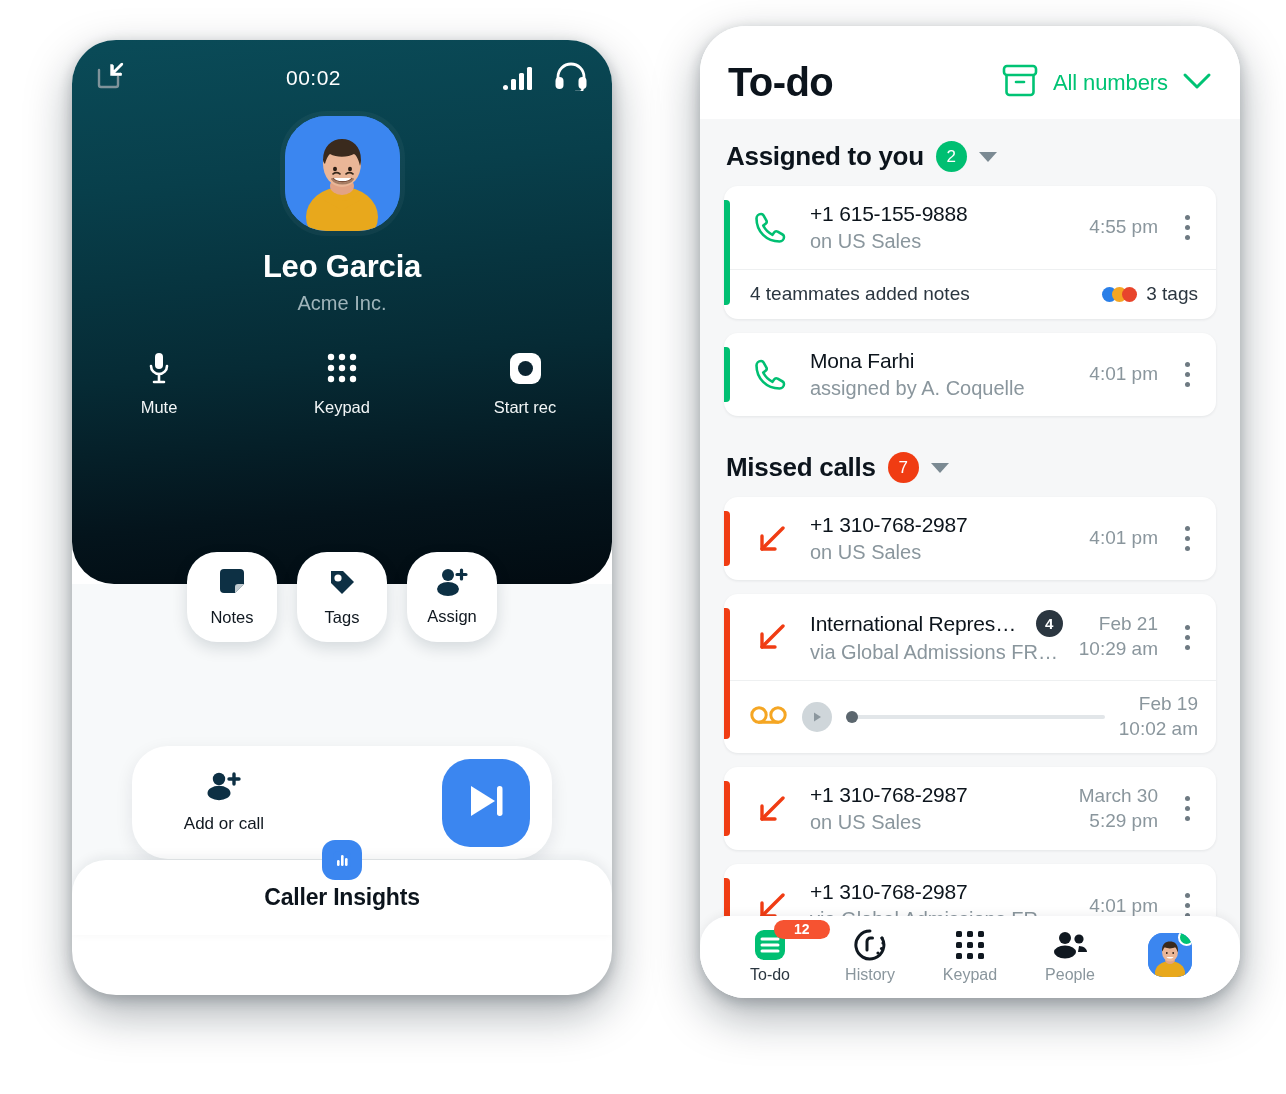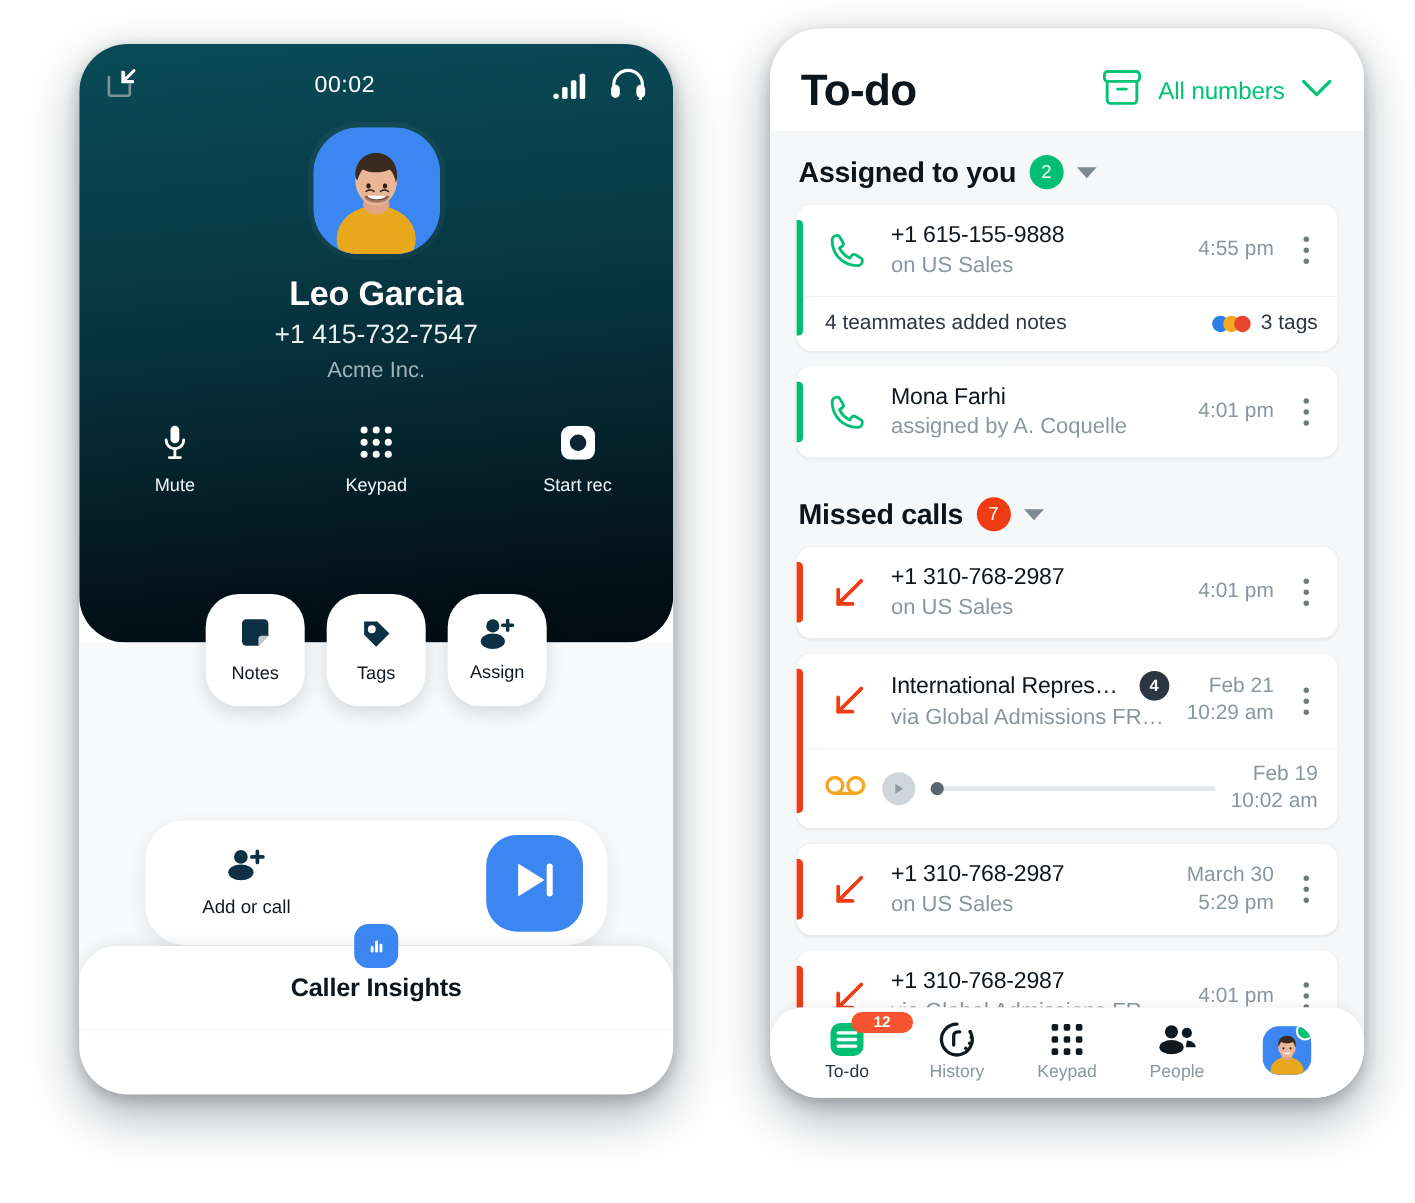--- a/index.html
+++ b/index.html
@@ -74,21 +74,21 @@
   }
   .pd-act{ width:98px; text-align:center; color:#fff; }
   .pd-act .lbl{ font-size:16.5px; margin-top:13px; display:block; color:#f2f6f7; }
   .pd-act .ic{ height:34px; display:flex; align-items:center; justify-content:center; }
 
   
   .chips{
     position:absolute; left:0; right:0; bottom:-58px; display:flex; justify-content:center; gap:20px; z-index:5;
   }
   .chip{
-    width:90px; height:102px; background:#fff; border-radius:30px;
+    width:90px; height:90px; background:#fff; border-radius:30px;
     display:flex; flex-direction:column; align-items:center; justify-content:center; gap:7px;
     box-shadow:0 6px 16px rgba(8,25,40,.14);
   }
   .chip .lbl{ font-size:16.5px; color:#101820; }
 
   .pd-light{
     background:#f7f9fa; height:351px; position:relative;
   }
   .cta-card{
     position:absolute; left:60px; right:60px; top:162px;
@@ -239,21 +239,20 @@
         <path d="M61 58c2-1.5 5-1.5 7 0" stroke="#3a2a1d" stroke-width="1.6" fill="none" stroke-linecap="round"></path>
         <ellipse cx="50" cy="53" rx="2" ry="2.3" fill="#2a1d14"></ellipse>
         <ellipse cx="65" cy="53" rx="2" ry="2.3" fill="#2a1d14"></ellipse>
         <path d="M47 63c4 6 17 6 21 0" stroke="#4a332270" stroke-width="2" fill="none" stroke-linecap="round"></path>
         <path d="M48 62c3 5 16 5 19 0z" fill="#fff"></path>
         <path d="M48 62c3 5 16 5 19 0" stroke="#7a4f3a" stroke-width="1.4" fill="none"></path>
       </svg>
     </div>
 
     <div class="caller-name">Leo Garcia</div>
-    <div class="caller-number">+1 415-732-7547</div>
     <div class="caller-company">Acme Inc.</div>
 
     <div class="pd-actions">
       <div class="pd-act">
         <span class="ic">
           <svg width="24" height="32" viewBox="0 0 24 32">
               <rect x="8" y="1" width="8" height="16" rx="4" fill="#fff"></rect>
               <path d="M4 14a8 8 0 0 0 16 0" fill="none" stroke="#fff" stroke-width="2.6" stroke-linecap="round"></path>
               <path d="M12 22v8M7 30h10" stroke="#fff" stroke-width="2.6" stroke-linecap="round"></path>
             </svg>

